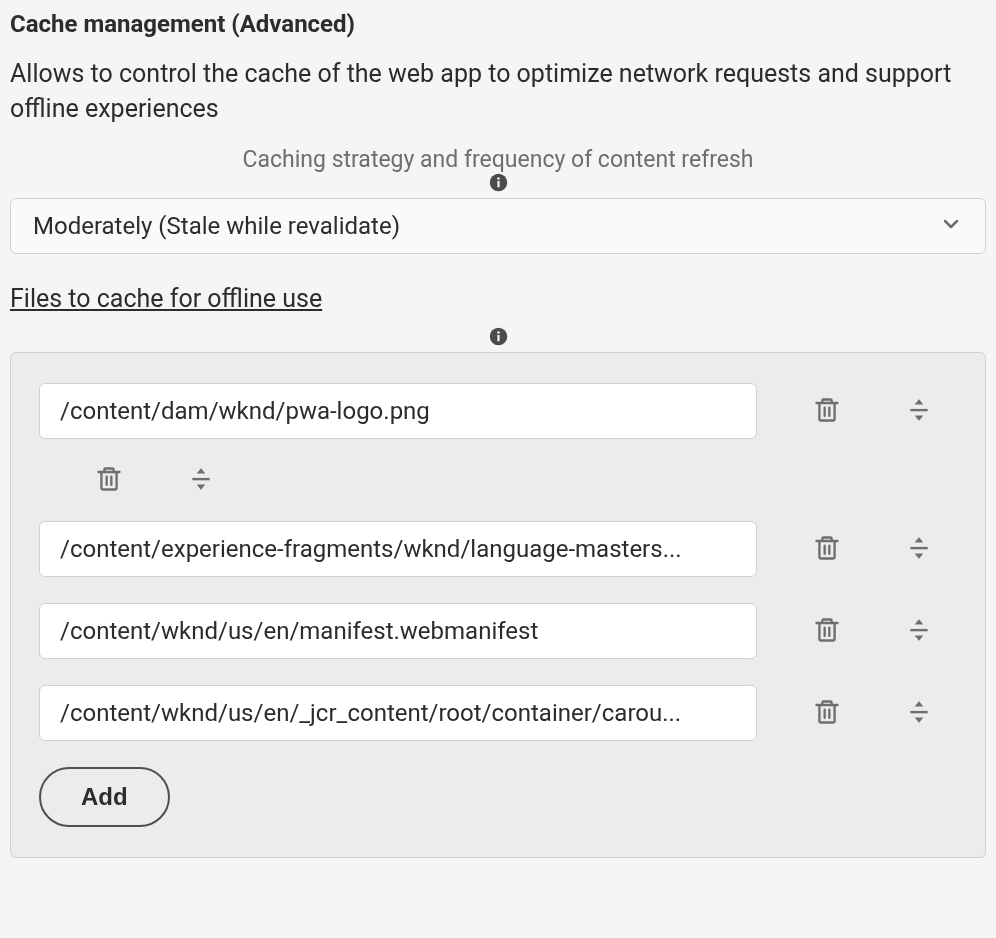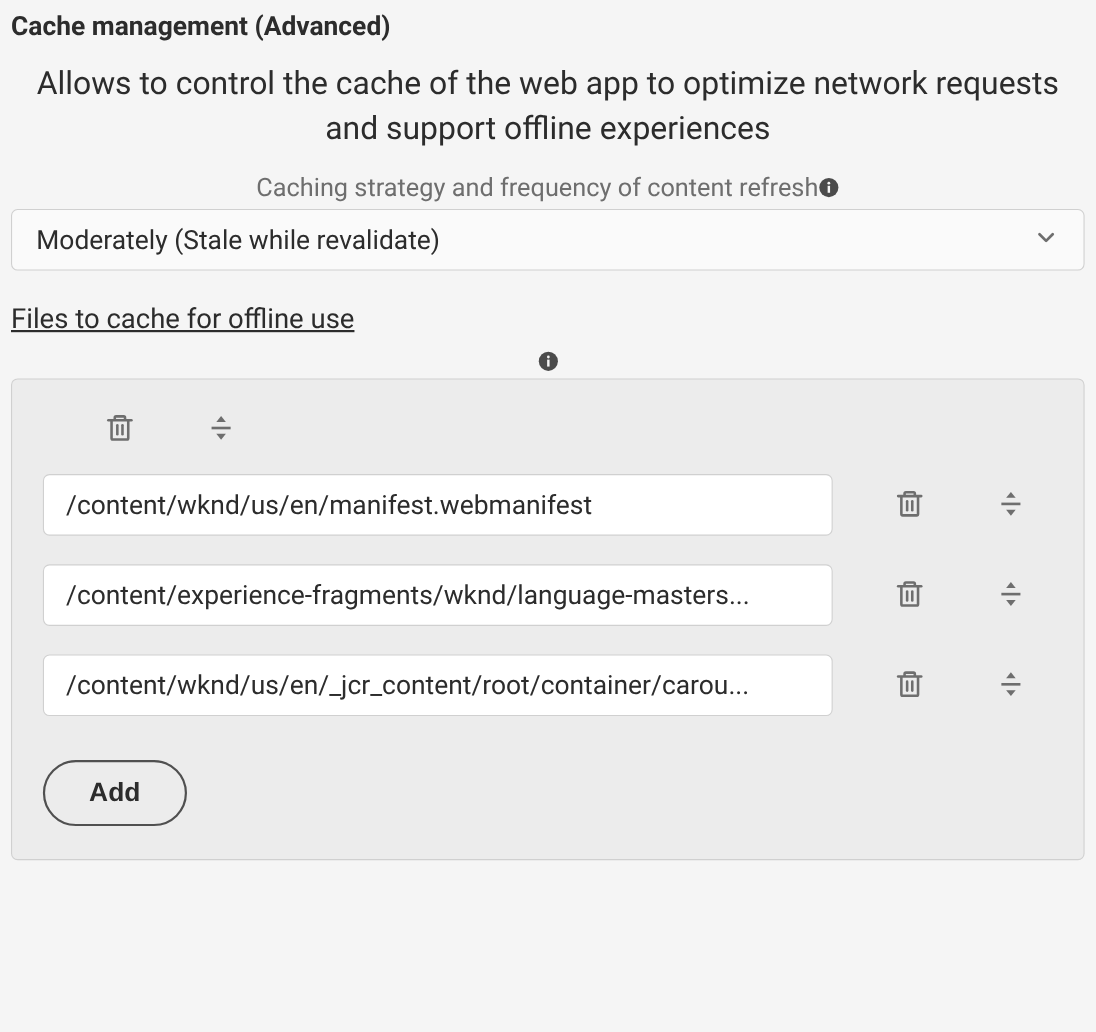--- a/index.html
+++ b/index.html
@@ -15,32 +15,32 @@
   .panel {
     padding: 10px 10px 10px 10px;
   }
   .section-title {
     font-size: 24px;
     font-weight: 700;
     color: #2c2c2c;
     margin: 0 0 18px 0;
   }
   .section-desc {
-    font-size: 29px;
+    font-size: 25px;
     font-weight: 400;
     color: #2c2c2c;
     line-height: 1.4;
     margin: 0 0 20px 0;
-    text-align: center;
   }
   .field-label-row {
     display: flex;
     align-items: center;
-    justify-content: center;
+    justify-content: flex-start;
     margin-bottom: 6px;
+    flex-direction: column;
   }
   .field-label {
     font-size: 23px;
     color: #6e6e6e;
   }
   .info-icon {
     width: 19px;
     height: 19px;
     display: inline-flex;
     align-items: center;
@@ -123,21 +123,20 @@
   .add-btn {
     height: 60px;
     border: 2px solid #505050;
     background: transparent;
     border-radius: 30px;
     padding: 4px 40px;
     font-size: 24px;
     font-weight: 600;
     color: #2c2c2c;
     cursor: pointer;
-    margin-top: 14px;
   }
 </style>
 </head>
 <body>
 
 <div class="panel">
 
   <h2 class="section-title">Cache management (Advanced)</h2>
 
   <p class="section-desc">Allows to control the cache of the web app to optimize network requests and support offline experiences</p>
@@ -169,22 +168,73 @@
       <svg width="19" height="19" viewBox="0 0 24 24" fill="currentColor">
         <circle cx="12" cy="12" r="11"></circle>
         <rect x="10.6" y="10" width="2.8" height="8" fill="#f5f5f5"></rect>
         <circle cx="12" cy="7" r="1.6" fill="#f5f5f5"></circle>
       </svg>
     </span>
   </div>
 
   <div class="precache-panel">
 
-
-    <div class="file-row">
+    <div class="file-row">
+      <input class="file-input" type="text" value="/content/dam/wknd/pwa-logo.png" style="">
+      <div class="row-actions">
+        <button class="icon-btn">
+          <span>
+            <svg width="28" height="30" viewBox="0 0 24 24" fill="none" stroke="currentColor" stroke-width="2">
+              <path d="M3 6h18" stroke-linecap="round"></path>
+              <path d="M5.5 6V20a1 1 0 0 0 1 1h11a1 1 0 0 0 1-1V6"></path>
+              <path d="M8 6V4a1 1 0 0 1 1-1h6a1 1 0 0 1 1 1v2"></path>
+              <line x1="10" y1="10" x2="10" y2="17" stroke-linecap="round"></line>
+              <line x1="14" y1="10" x2="14" y2="17" stroke-linecap="round"></line>
+            </svg>
+          </span>
+        </button>
+        <button class="icon-btn">
+          <span>
+            <svg width="26" height="30" viewBox="0 0 24 24" fill="currentColor">
+              <path d="M12 2 L8 7 L16 7 Z"></path>
+              <rect x="4" y="11" width="16" height="2.2"></rect>
+              <path d="M12 22 L8 17 L16 17 Z"></path>
+            </svg>
+          </span>
+        </button>
+      </div>
+    </div>
+
+    <div class="file-row">
+      <div class="row-actions">
+        <button class="icon-btn">
+          <span>
+            <svg width="28" height="30" viewBox="0 0 24 24" fill="none" stroke="currentColor" stroke-width="2">
+              <path d="M3 6h18" stroke-linecap="round"></path>
+              <path d="M5.5 6V20a1 1 0 0 0 1 1h11a1 1 0 0 0 1-1V6"></path>
+              <path d="M8 6V4a1 1 0 0 1 1-1h6a1 1 0 0 1 1 1v2"></path>
+              <line x1="10" y1="10" x2="10" y2="17" stroke-linecap="round"></line>
+              <line x1="14" y1="10" x2="14" y2="17" stroke-linecap="round"></line>
+            </svg>
+          </span>
+        </button>
+        <button class="icon-btn">
+          <span>
+            <svg width="26" height="30" viewBox="0 0 24 24" fill="currentColor">
+              <path d="M12 2 L8 7 L16 7 Z"></path>
+              <rect x="4" y="11" width="16" height="2.2"></rect>
+              <path d="M12 22 L8 17 L16 17 Z"></path>
+            </svg>
+          </span>
+        </button>
+      </div>
+    </div>
+
+    <div class="file-row">
+      <input class="file-input" type="text" value="/content/experience-fragments/wknd/language-masters..." style="">
       <div class="row-actions">
         <button class="icon-btn">
           <span>
             <svg width="28" height="30" viewBox="0 0 24 24" fill="none" stroke="currentColor" stroke-width="2">
               <path d="M3 6h18" stroke-linecap="round"></path>
               <path d="M5.5 6V20a1 1 0 0 0 1 1h11a1 1 0 0 0 1-1V6"></path>
               <path d="M8 6V4a1 1 0 0 1 1-1h6a1 1 0 0 1 1 1v2"></path>
               <line x1="10" y1="10" x2="10" y2="17" stroke-linecap="round"></line>
               <line x1="14" y1="10" x2="14" y2="17" stroke-linecap="round"></line>
             </svg>
@@ -222,46 +272,20 @@
               <path d="M12 2 L8 7 L16 7 Z"></path>
               <rect x="4" y="11" width="16" height="2.2"></rect>
               <path d="M12 22 L8 17 L16 17 Z"></path>
             </svg>
           </span>
         </button>
       </div>
     </div>
 
     <div class="file-row">
-      <input class="file-input" type="text" value="/content/experience-fragments/wknd/language-masters..." style="">
-      <div class="row-actions">
-        <button class="icon-btn">
-          <span>
-            <svg width="28" height="30" viewBox="0 0 24 24" fill="none" stroke="currentColor" stroke-width="2">
-              <path d="M3 6h18" stroke-linecap="round"></path>
-              <path d="M5.5 6V20a1 1 0 0 0 1 1h11a1 1 0 0 0 1-1V6"></path>
-              <path d="M8 6V4a1 1 0 0 1 1-1h6a1 1 0 0 1 1 1v2"></path>
-              <line x1="10" y1="10" x2="10" y2="17" stroke-linecap="round"></line>
-              <line x1="14" y1="10" x2="14" y2="17" stroke-linecap="round"></line>
-            </svg>
-          </span>
-        </button>
-        <button class="icon-btn">
-          <span>
-            <svg width="26" height="30" viewBox="0 0 24 24" fill="currentColor">
-              <path d="M12 2 L8 7 L16 7 Z"></path>
-              <rect x="4" y="11" width="16" height="2.2"></rect>
-              <path d="M12 22 L8 17 L16 17 Z"></path>
-            </svg>
-          </span>
-        </button>
-      </div>
-    </div>
-
-    <div class="file-row">
       <input class="file-input" type="text" value="/content/wknd/us/en/_jcr_content/root/container/carou..." style="">
       <div class="row-actions">
         <button class="icon-btn">
           <span>
             <svg width="28" height="30" viewBox="0 0 24 24" fill="none" stroke="currentColor" stroke-width="2">
               <path d="M3 6h18" stroke-linecap="round"></path>
               <path d="M5.5 6V20a1 1 0 0 0 1 1h11a1 1 0 0 0 1-1V6"></path>
               <path d="M8 6V4a1 1 0 0 1 1-1h6a1 1 0 0 1 1 1v2"></path>
               <line x1="10" y1="10" x2="10" y2="17" stroke-linecap="round"></line>
               <line x1="14" y1="10" x2="14" y2="17" stroke-linecap="round"></line>

